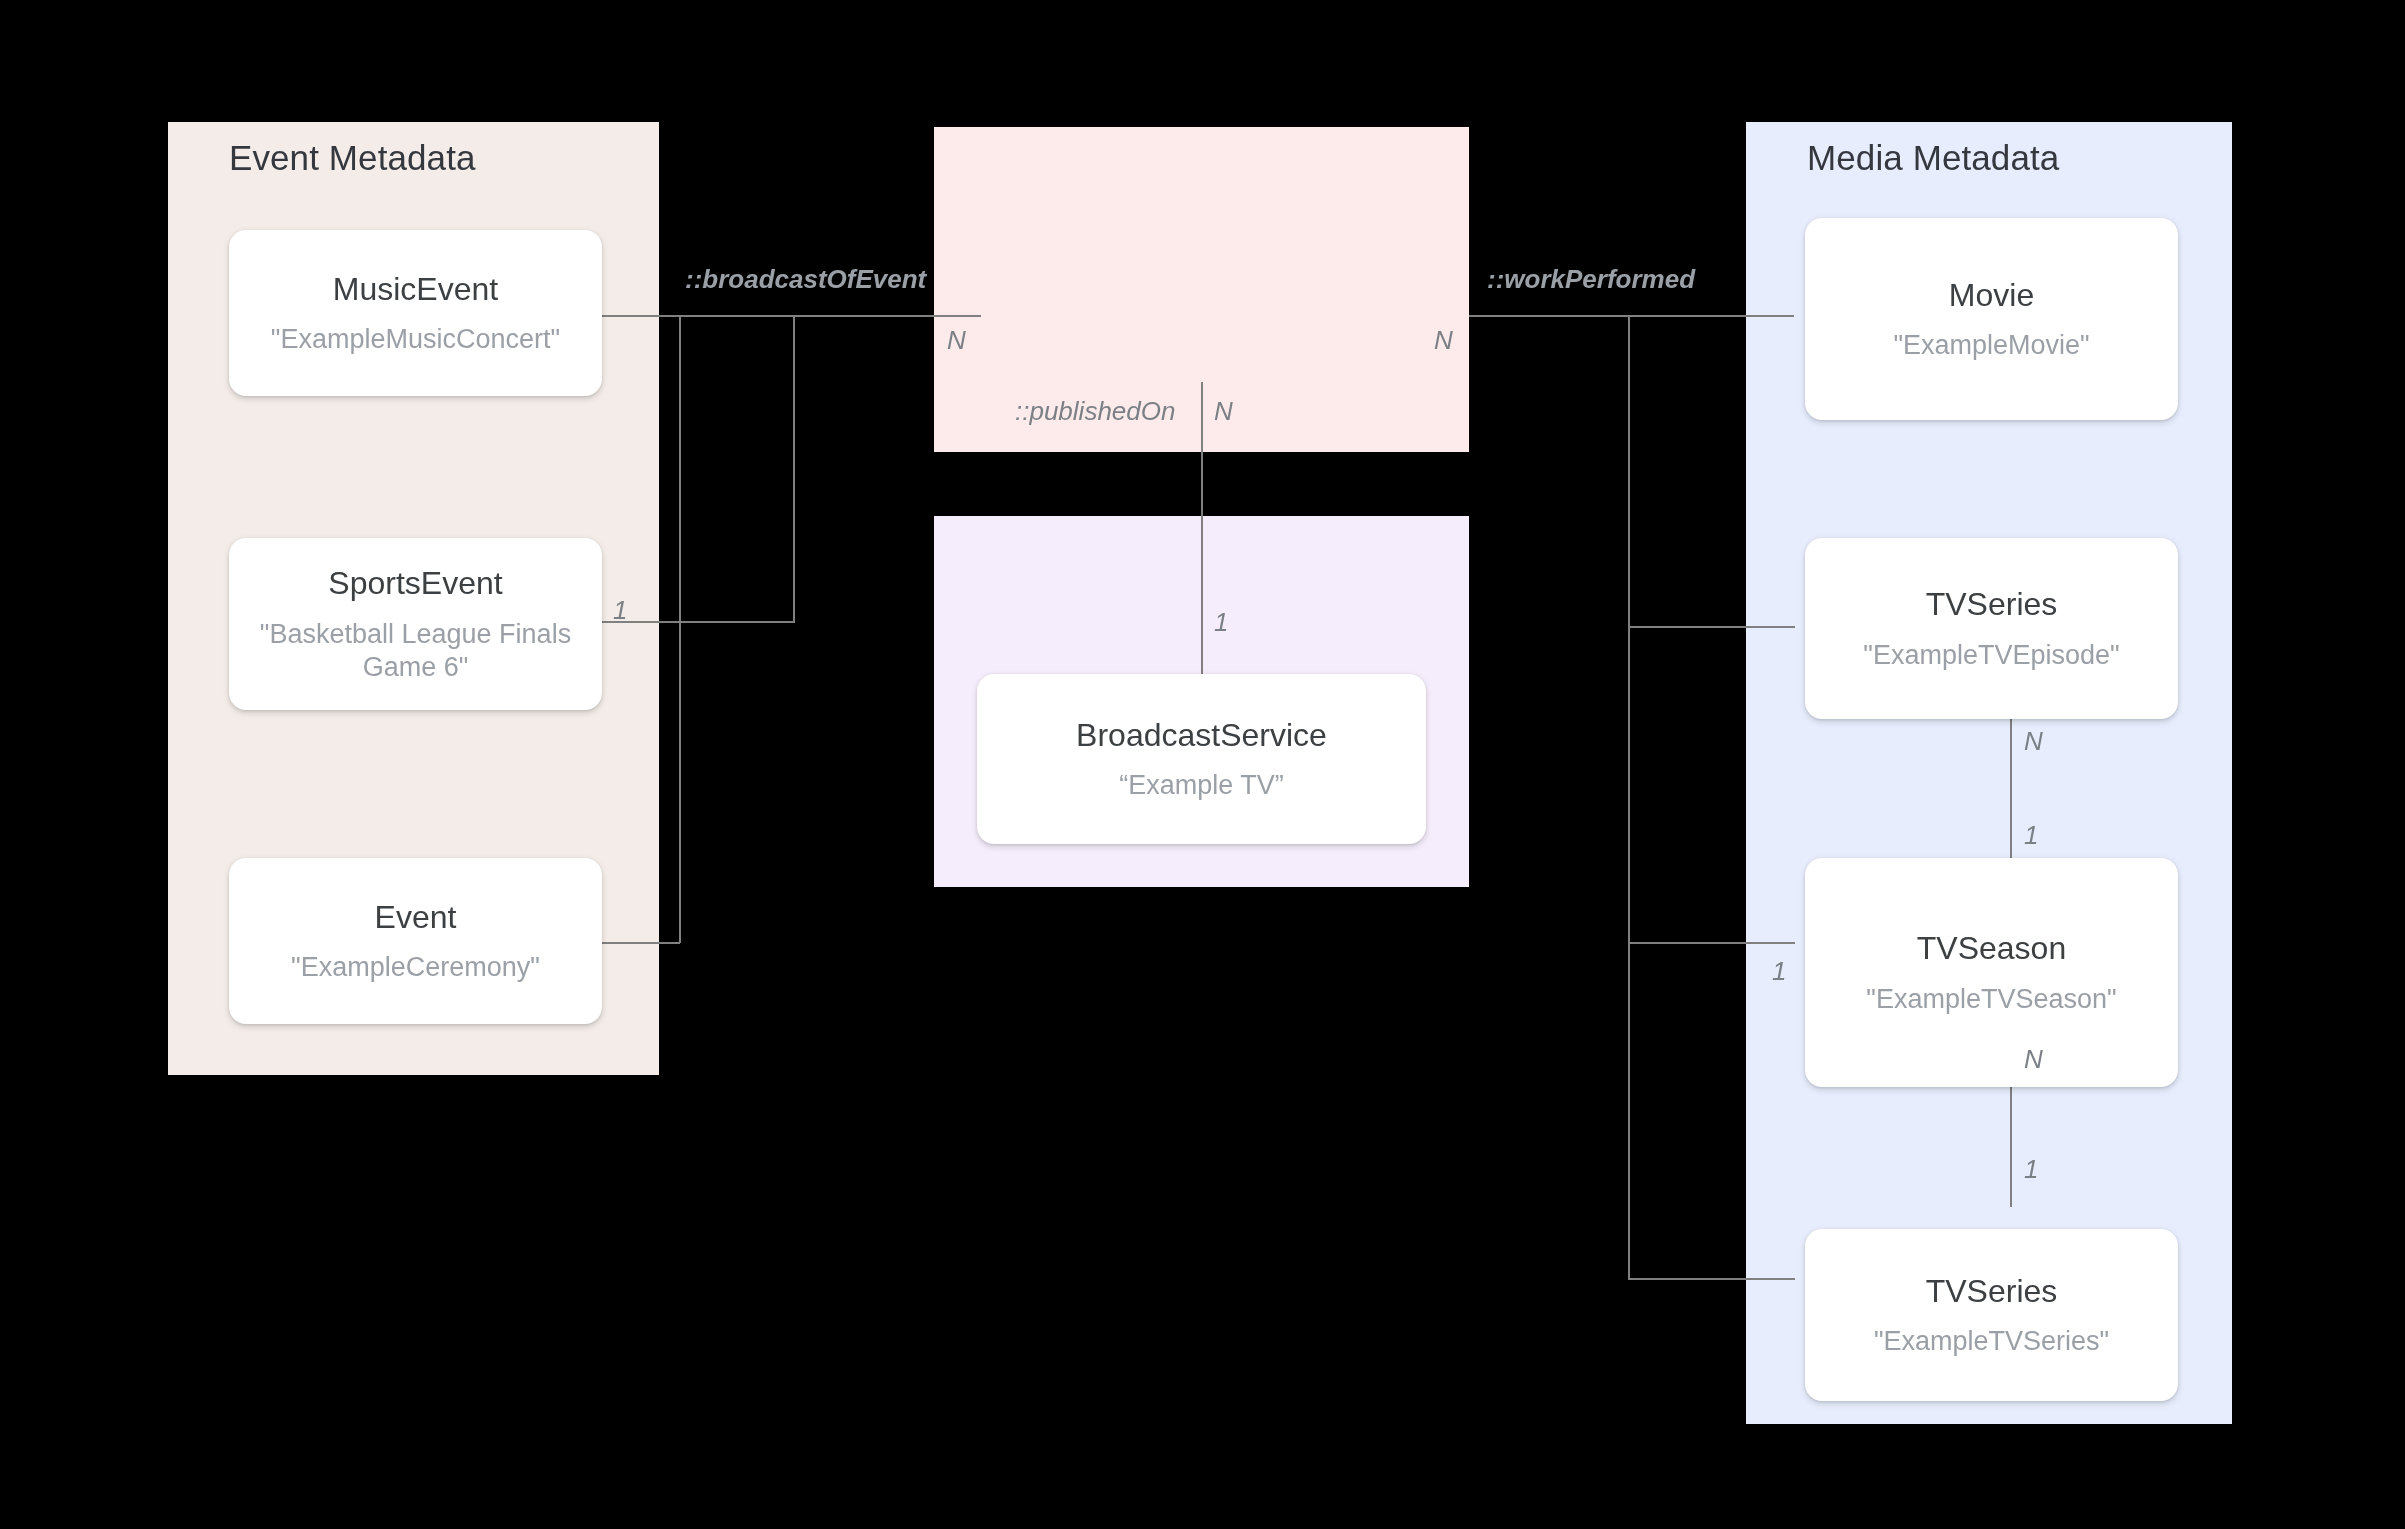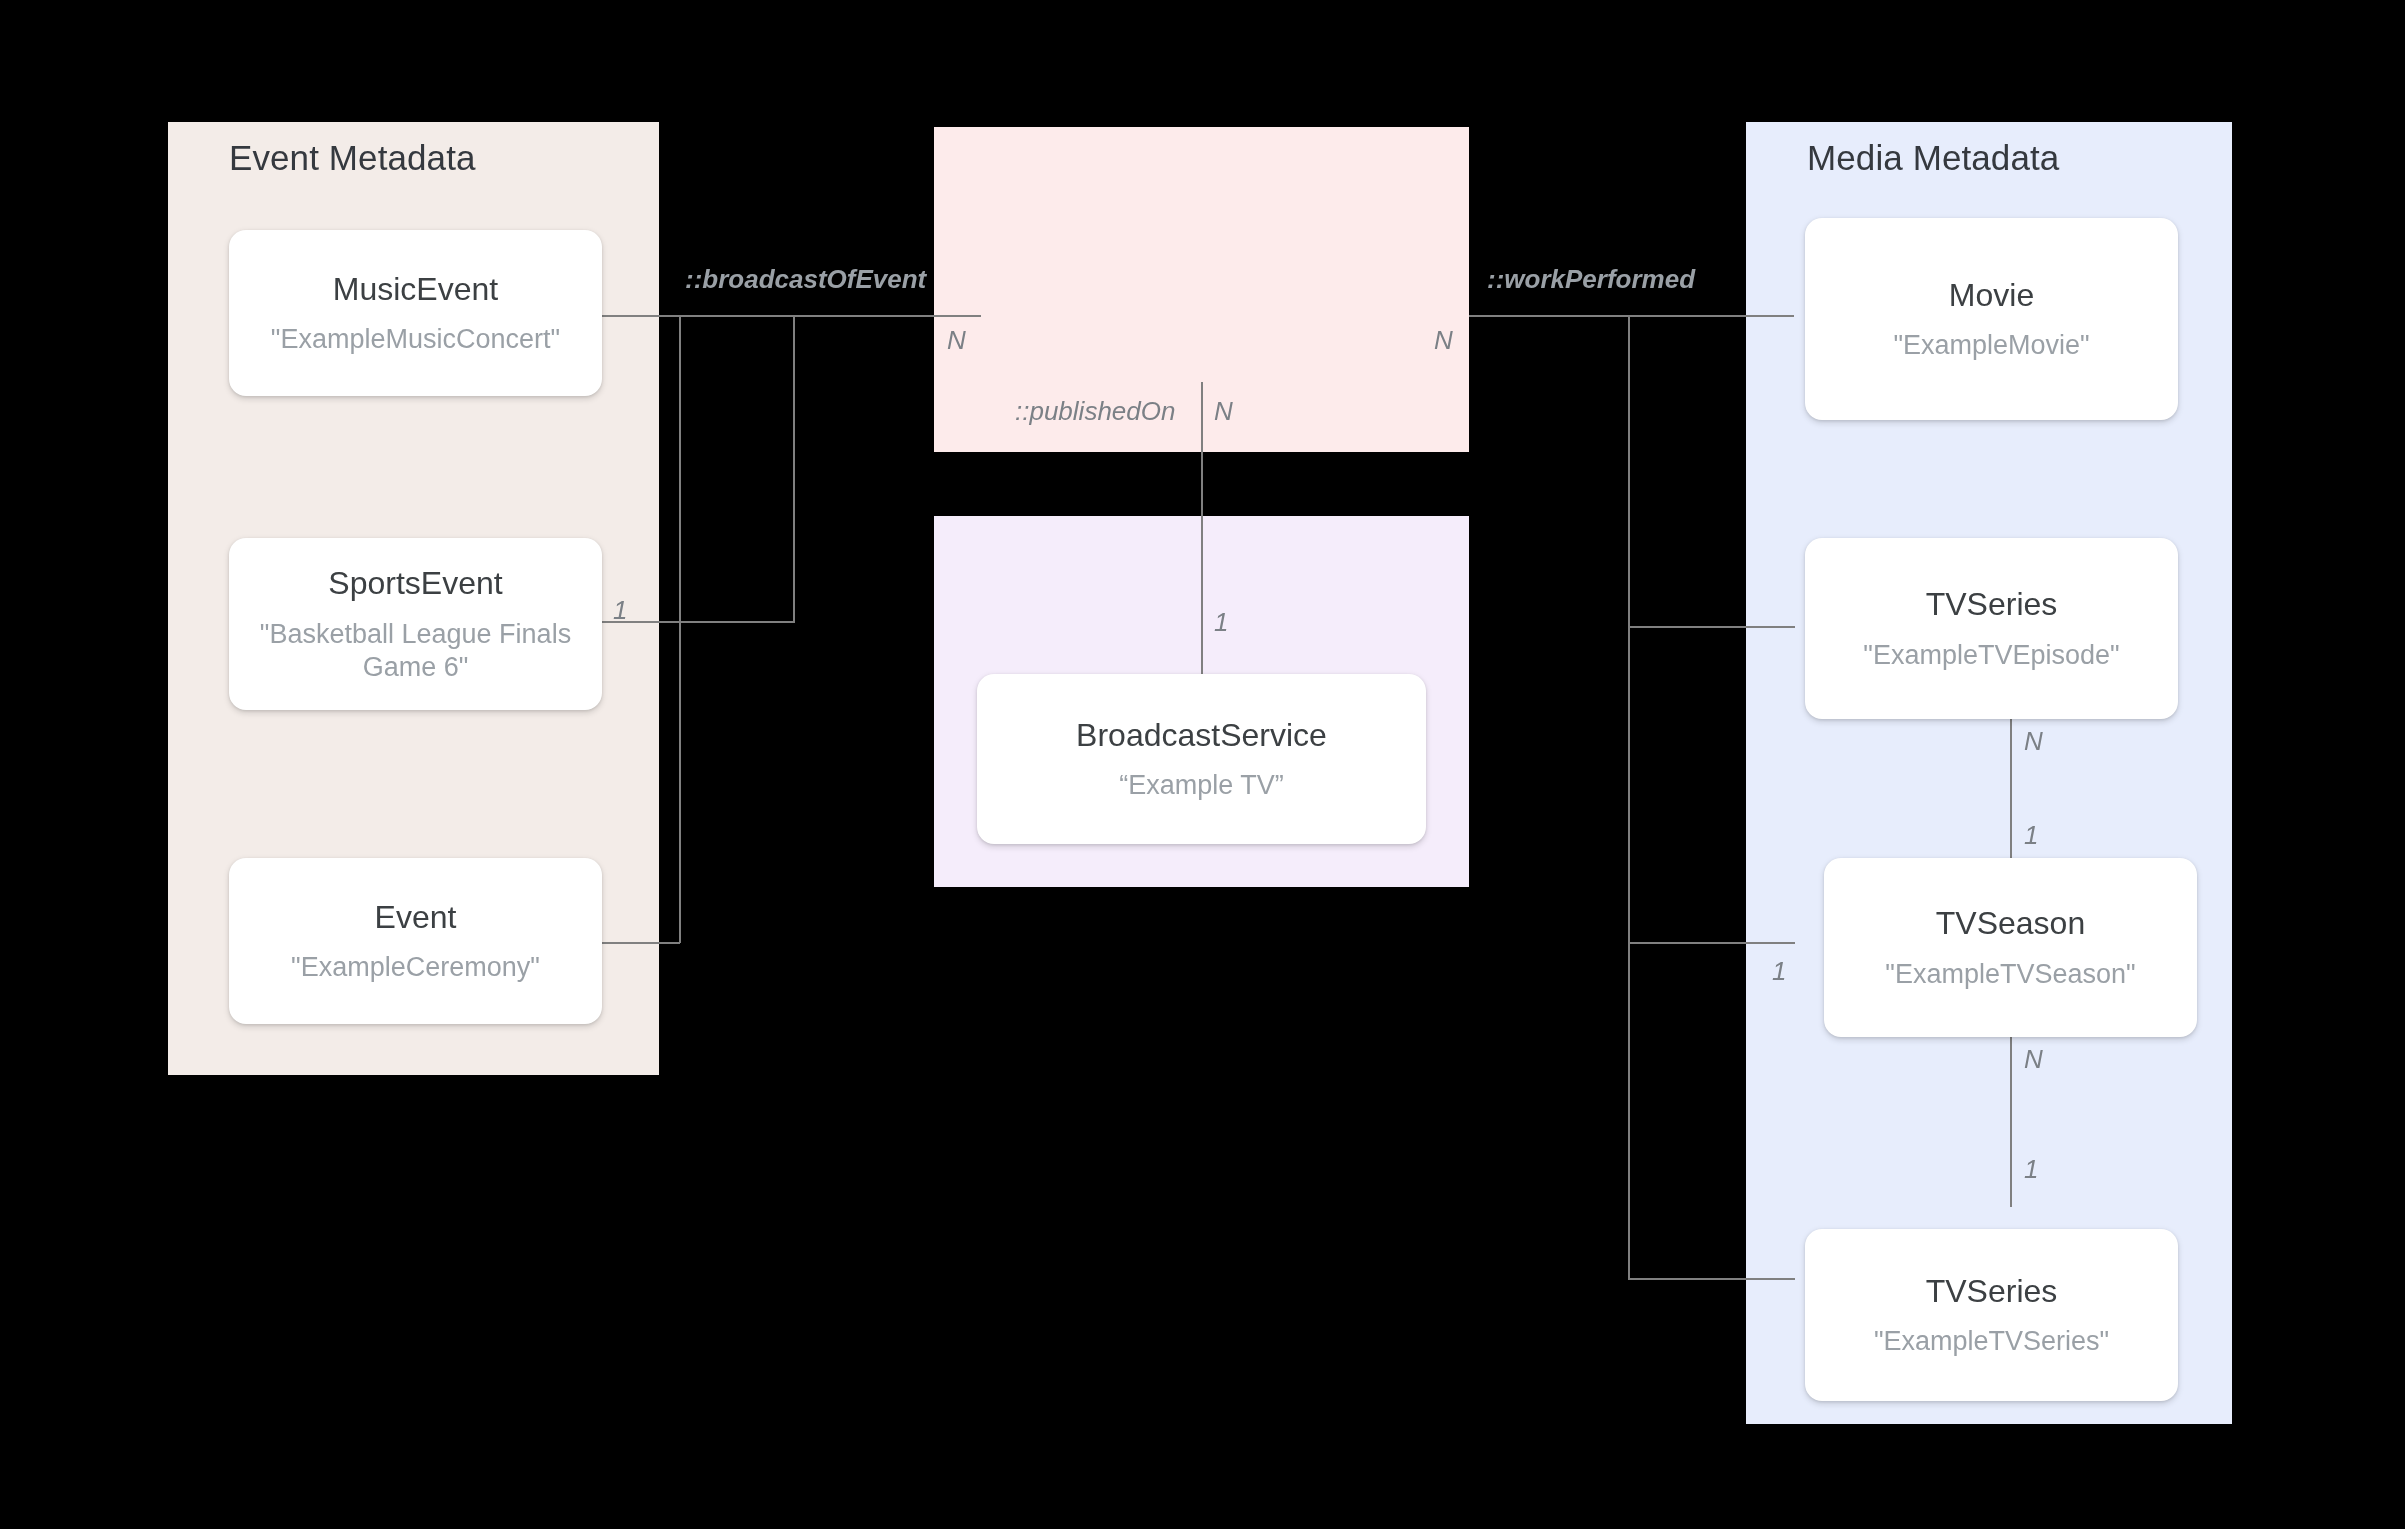--- a/index.html
+++ b/index.html
@@ -166,21 +166,21 @@
   <div class="card" style="left:1805px; top:218px; width:373px; height:202px;">
     <div class="card-title">Movie</div>
     <div class="card-sub">"ExampleMovie"</div>
   </div>
 
   <div class="card" style="left:1805px; top:538px; width:373px; height:181px;">
     <div class="card-title">TVSeries</div>
     <div class="card-sub">"ExampleTVEpisode"</div>
   </div>
 
-  <div class="card" style="left:1805px; top:858px; width:373px; height:179px;margin-left:19px;">
+  <div class="card" style="left:1805px; top:858px; width:373px; height:229px;">
     <div class="card-title">TVSeason</div>
     <div class="card-sub">"ExampleTVSeason"</div>
   </div>
 
   <div class="card" style="left:1805px; top:1229px; width:373px; height:172px;">
     <div class="card-title">TVSeries</div>
     <div class="card-sub">"ExampleTVSeries"</div>
   </div>
 
   <div class="edge-label" style="left:685px;  top:264px;">::broadcastOfEvent</div>

